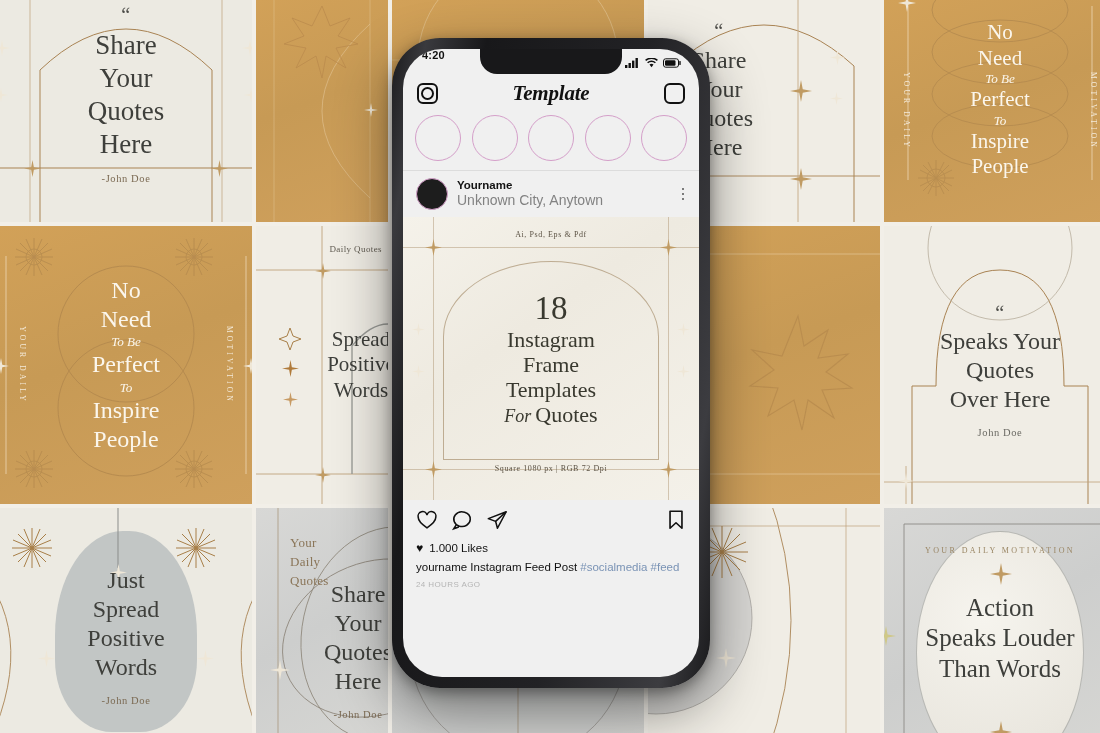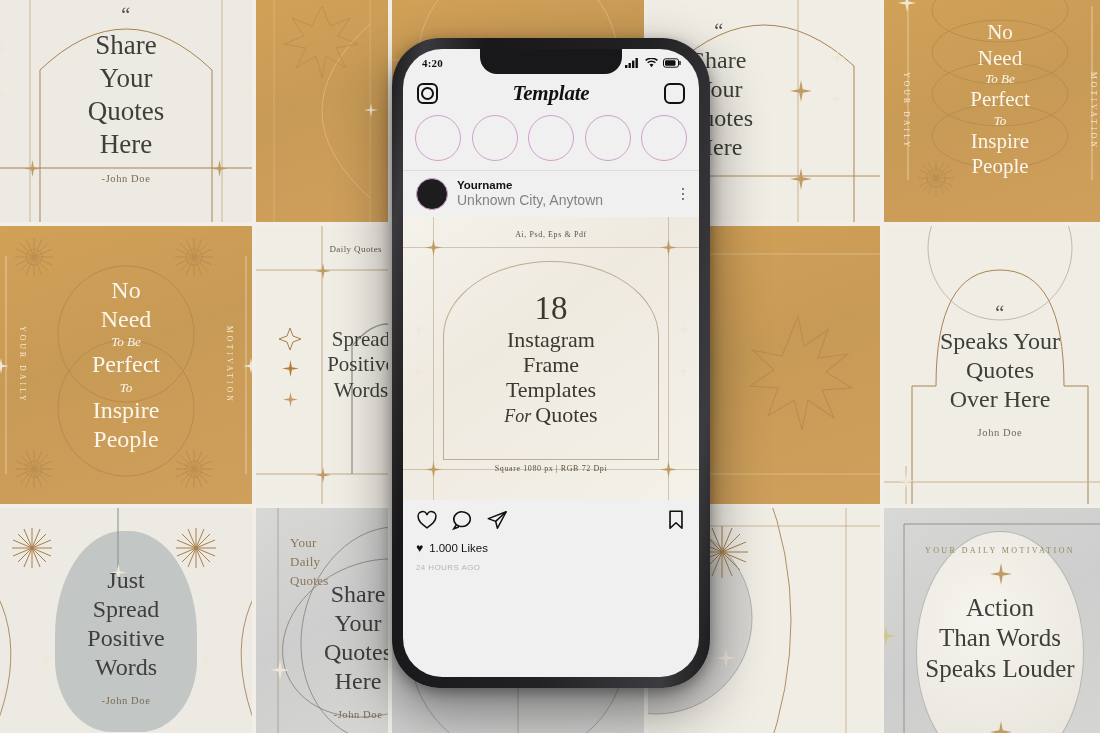--- a/index.html
+++ b/index.html
@@ -177,25 +177,24 @@
     width: 142px;
     height: 25px;
     background: #18181a;
     border-radius: 0 0 17px 17px;
     z-index: 20;
   }
 
   .statusbar {
     height: 27px;
     display: flex;
-    align-items: center;
     justify-content: space-between;
     padding: 0 17px 0 19px;
     flex: 0 0 auto;
-    font-family: Liberation Serif, serif;
+    font-family: Liberation Sans, sans-serif;
   }
   .status-time { font-size: 11px; font-weight: bold; color: #111; letter-spacing: .2px; }
   .status-icons { display: flex; align-items: center; gap: 5px; }
 
   .ig-header {
     height: 34px;
     display: flex;
     align-items: center;
     justify-content: space-between;
     padding: 0 14px;
@@ -724,22 +723,22 @@
           <line x1="20" y1="16" x2="20" y2="233" stroke="#8d8b86" stroke-width=".9"></line>
         </svg>
       </div>
       <div class="eyebrow" style="top:38px;left:0;right:0;text-align:center;font-size:8px;letter-spacing:2.4px;color:#9a8664;">YOUR DAILY MOTIVATION</div>
       <div class="spark olive" style="left:-8px;top:118px;width:20px;height:20px;"></div>
 
       <div class="spark" style="left:106px;top:55px;width:22px;height:22px;"></div>
       <div class="spark" style="left:106px;bottom:-2px;width:22px;height:22px;"></div>
       <div class="quote-block q-dark" style="margin-top:28px;">
         <span class="q-line" style="font-size:25px;">Action</span>
+        <span class="q-line" style="font-size:25px;">Speaks Louder</span>
         <span class="q-line" style="font-size:25px;">Than Words</span>
-        <span class="q-line" style="font-size:25px;">Speaks Louder</span>
       </div>
     </div>
 
   </div>
 
   <div class="phone">
     <div class="screen">
       <div class="notch"></div>
 
       <div class="statusbar">
@@ -848,18 +847,23 @@
             <path d="M3.5 2.5 L16.5 2.5 L16.5 21 L10 15 L3.5 21 Z"></path>
           </svg>
         </span>
       </div>
 
       <div class="likes">
         <span class="heart-sm">♥</span>
         <span>1.000 Likes</span>
       </div>
 
+      <div class="caption">
+        <span>yourname</span>
+        <span>Instagram Feed Post</span>
+        <span class="tag">#socialmedia #feed</span>
+      </div>
 
       <div class="timestamp">24 HOURS AGO</div>
     </div>
   </div>
 
 </div>
 
 </body></html>

